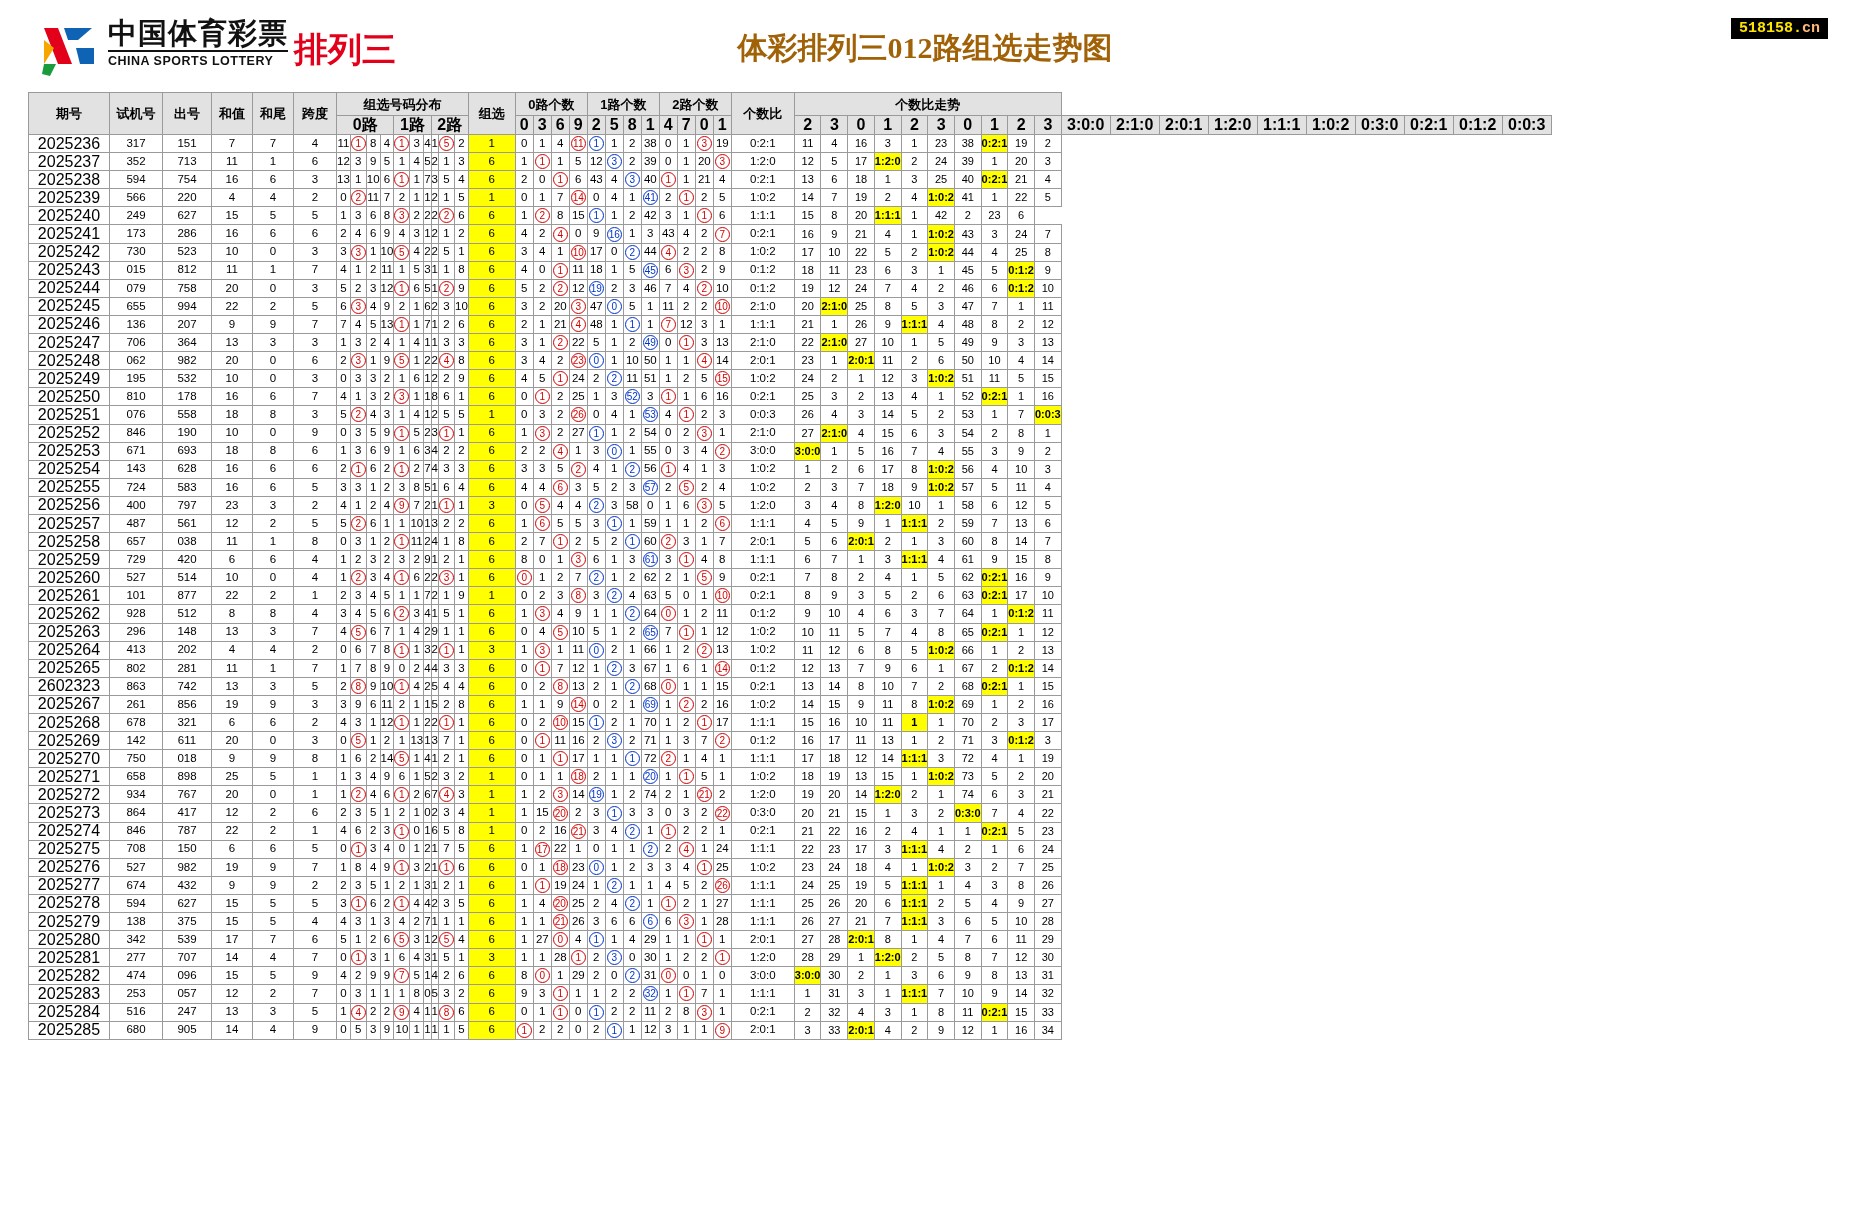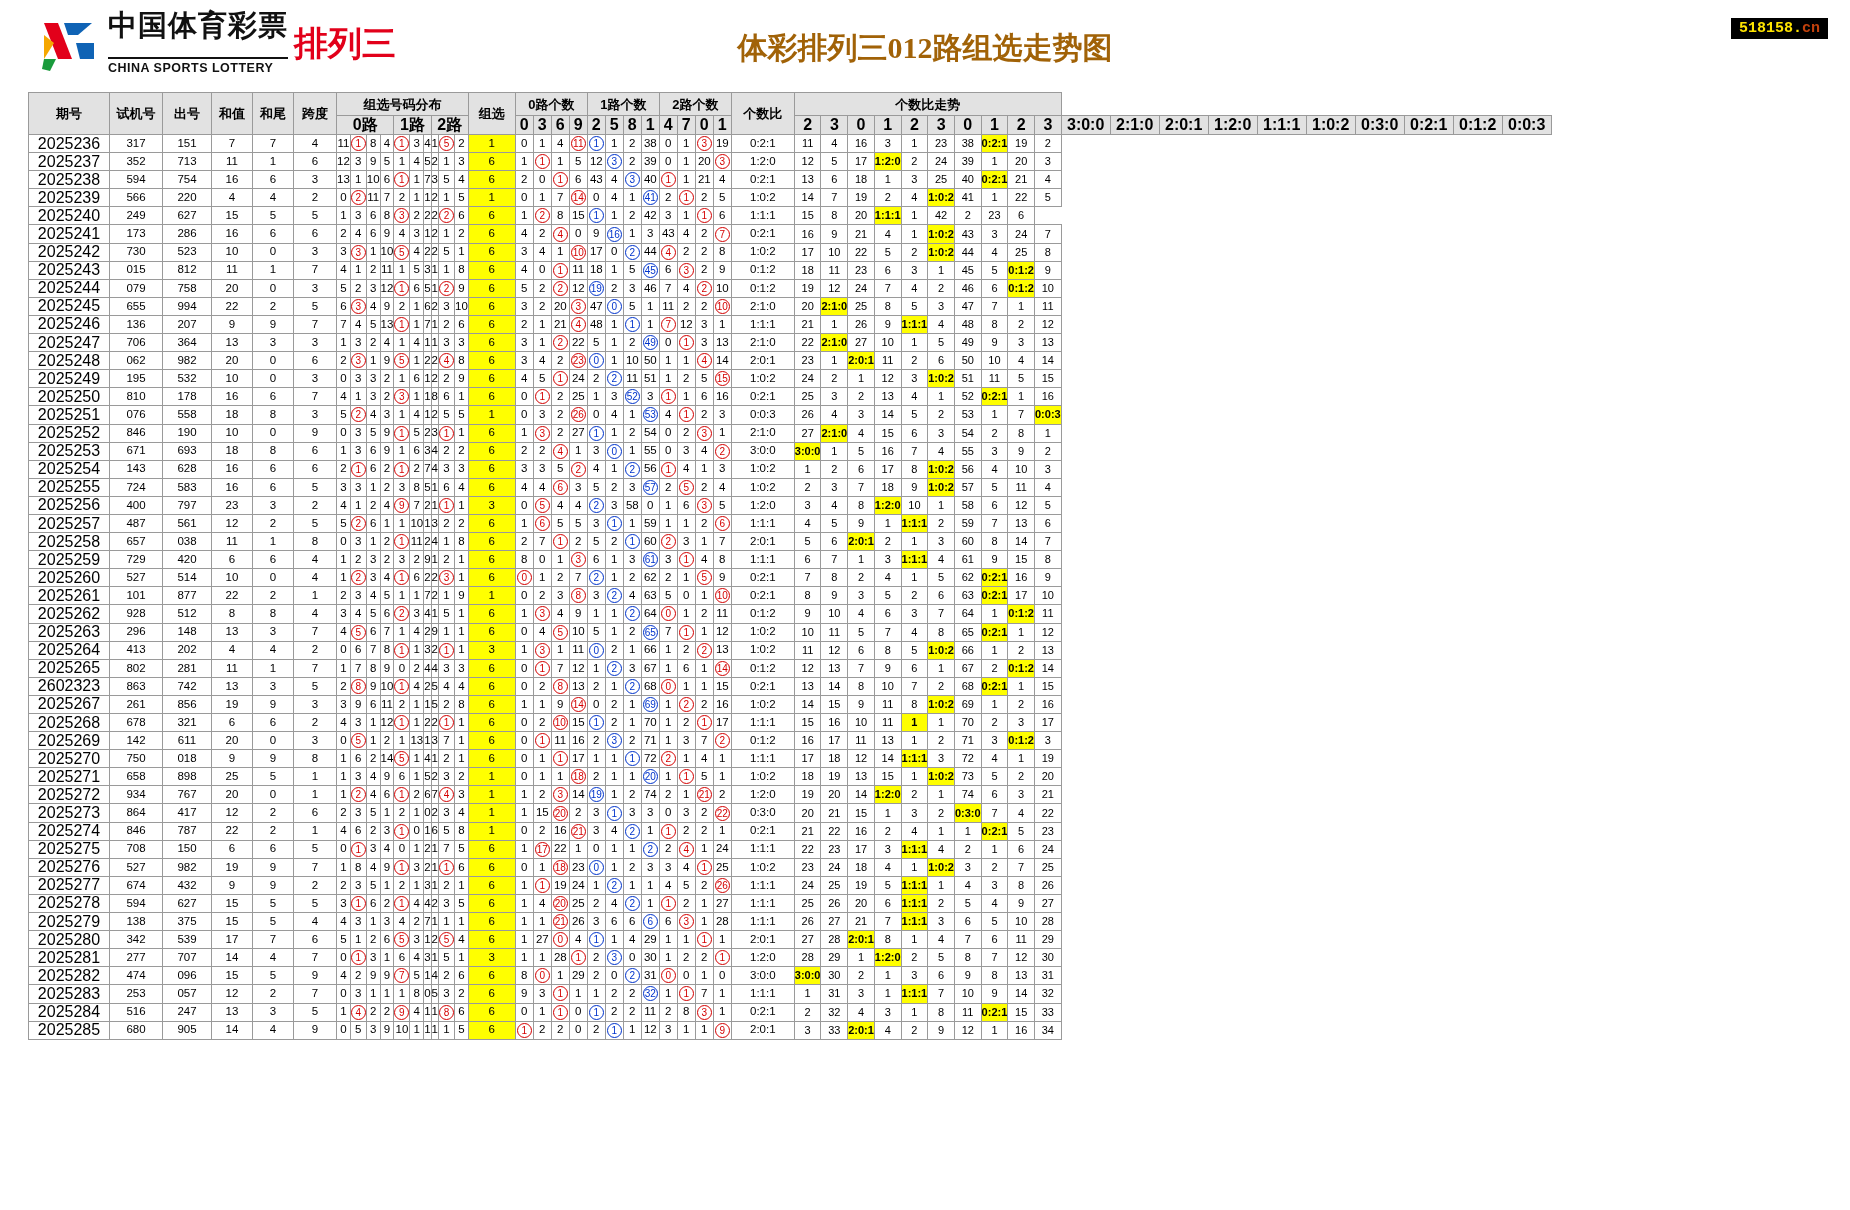--- a/index.html
+++ b/index.html
@@ -1,29 +1,29 @@
 <!DOCTYPE html>
 <html><head>
 <meta charset="utf-8">
 <style>
   html,body{margin:0;padding:0;background:#ffffff;}
   body{font-family:"Liberation Sans","DejaVu Sans",sans-serif;width:1850px;height:1210px;overflow:hidden;}
   #page{position:relative;width:1850px;height:1210px;}
 
   
   .header{position:relative;height:88px;}
-  .logo-wrap{position:absolute;left:38px;top:10px;display:flex;align-items:flex-end;}
+  .logo-wrap{position:absolute;left:38px;top:18px;display:flex;align-items:flex-start;}
   .logo-mark{width:62px;height:62px;position:relative;margin-right:8px;}
   .logo-text{display:flex;flex-direction:column;justify-content:center;}
   .logo-cn{font-size:29px;font-weight:bold;color:#111;letter-spacing:1px;line-height:1.05;}
-  .logo-en{font-size:12.5px;font-weight:bold;color:#111;letter-spacing:.5px;border-top:2px solid #111;padding-top:2px;margin-top:17px;}
+  .logo-en{font-size:12.5px;font-weight:bold;color:#111;letter-spacing:.5px;border-top:2px solid #111;padding-top:2px;margin-top:2px;}
   .logo-pl{font-size:34px;font-weight:bold;color:#e2001a;margin-left:6px;line-height:1;align-self:center;}
   .page-title{position:absolute;left:0;right:0;top:28px;text-align:center;font-size:30px;font-weight:bold;color:#a16207;font-family:Liberation Serif, serif;}
   .site-badge{position:absolute;right:22px;top:18px;background:#000;color:#ffe400;font-size:15px;font-weight:bold;padding:2px 8px;font-family:"Liberation Mono",monospace;}
-  .site-badge .cn{color:#c2410c;}
+  .site-badge .cn{color:#fdba74;}
 
   
   .tbl-wrap{position:absolute;left:28px;top:92px;}
   table.main{border-collapse:collapse;table-layout:fixed;font-size:11px;color:#000;}
   table.main th,table.main td{border:1px solid #9a9a9a;text-align:center;vertical-align:middle;padding:0;line-height:1;white-space:nowrap;}
   thead th{background:#e2e2e2;font-weight:bold;font-size:13px;height:22px;}
   thead th.sub{font-size:16px;height:18px;font-weight:bold;margin-top:28px;}
   tbody td{height:17.1px;font-size:11.5px;background:#fff;}
   td.issue{font-size:16px;}
   td.yellow{background:#ffff00;}

